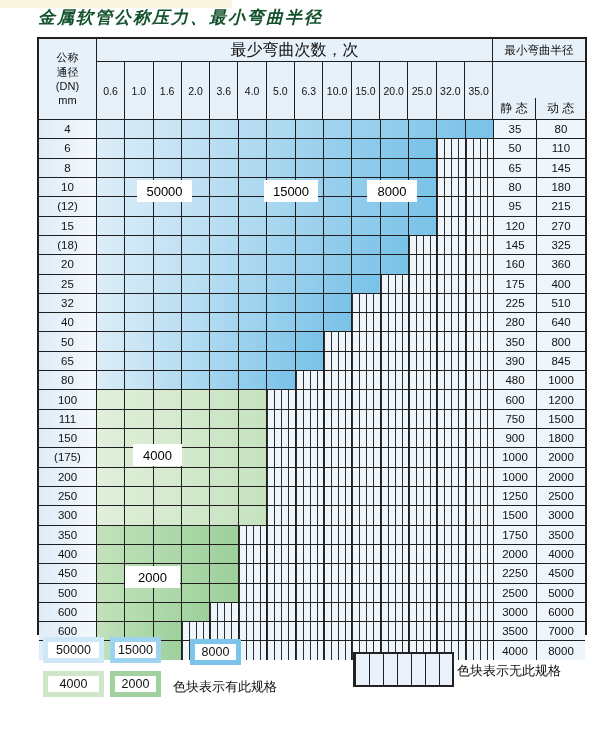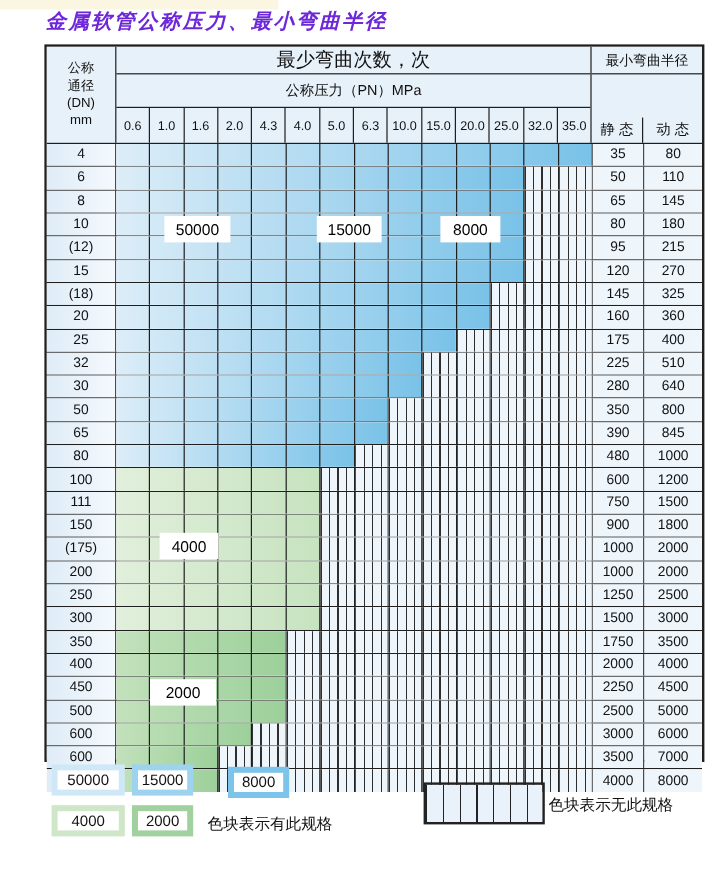--- a/index.html
+++ b/index.html
@@ -5,21 +5,21 @@
   html,body{margin:0;padding:0;}
   body{
     width:600px;height:743px;position:relative;background:#ffffff;
     font-family:"Liberation Sans","DejaVu Sans",sans-serif;color:#111;
     overflow:hidden;
   }
   .scan-strip{position:absolute;left:0;top:0;width:232px;height:8px;background:#faf6e2;}
   .page-title{
     position:absolute;left:38px;top:6px;width:520px;
     font-family:"DejaVu Serif","Liberation Serif",serif;
-    font-size:17px;font-weight:bold;font-style:italic;letter-spacing:2px;color:#6d28d9;
+    font-size:17px;font-weight:bold;font-style:italic;letter-spacing:2px;color:#14532d;
   }
   
   .tblwrap{position:absolute;left:37px;top:37px;width:454px;height:598px;}
   .tbl{
     position:absolute;left:0;top:0;width:546px;height:594px;
     border:2px solid var(--border);background:#fff;
   }
   .hdr{display:flex;height:80px;border-bottom:1px solid var(--border);background:var(--header-bg);}
   .hdr-dn{width:57px;border-right:1px solid var(--border);display:flex;flex-direction:column;
     justify-content:center;align-items:center;font-size:11px;line-height:1.3;}
@@ -85,27 +85,26 @@
 
     <div class="hdr">
       <div class="hdr-dn">
         <span>公称</span>
         <span>通径</span>
         <span>(DN)</span>
         <span>mm</span>
       </div>
       <div class="hdr-mid">
         <div class="hm1">最少弯曲次数，次</div>
-        <div class="hm2">公称压力（PN）MPa</div>
         <div class="hm3" id="pressure-cols">
             <div class="pc">0.6</div>
             <div class="pc">1.0</div>
             <div class="pc">1.6</div>
             <div class="pc">2.0</div>
-            <div class="pc">4.3</div>
+            <div class="pc">3.6</div>
             <div class="pc">4.0</div>
             <div class="pc">5.0</div>
             <div class="pc">6.3</div>
             <div class="pc">10.0</div>
             <div class="pc">15.0</div>
             <div class="pc">20.0</div>
             <div class="pc">25.0</div>
             <div class="pc">32.0</div>
             <div class="pc">35.0</div>
           </div>
@@ -324,21 +323,21 @@
             <div class="c sx"></div>
             <div class="c sx"></div>
             <div class="c sx"></div>
             <div class="c sx"></div>
             <div class="c sx"></div>
           </div>
           <div class="stc">225</div>
           <div class="dyc">510</div>
         </div>
         <div class="r">
-          <div class="dnc">30</div>
+          <div class="dnc">40</div>
           <div class="strip" style="background-image: linear-gradient(to right, rgb(220, 237, 248), rgb(121, 194, 232)); background-size: 254.57px 100%;">
             <div class="c"></div>
             <div class="c"></div>
             <div class="c"></div>
             <div class="c"></div>
             <div class="c"></div>
             <div class="c"></div>
             <div class="c"></div>
             <div class="c"></div>
             <div class="c"></div>

